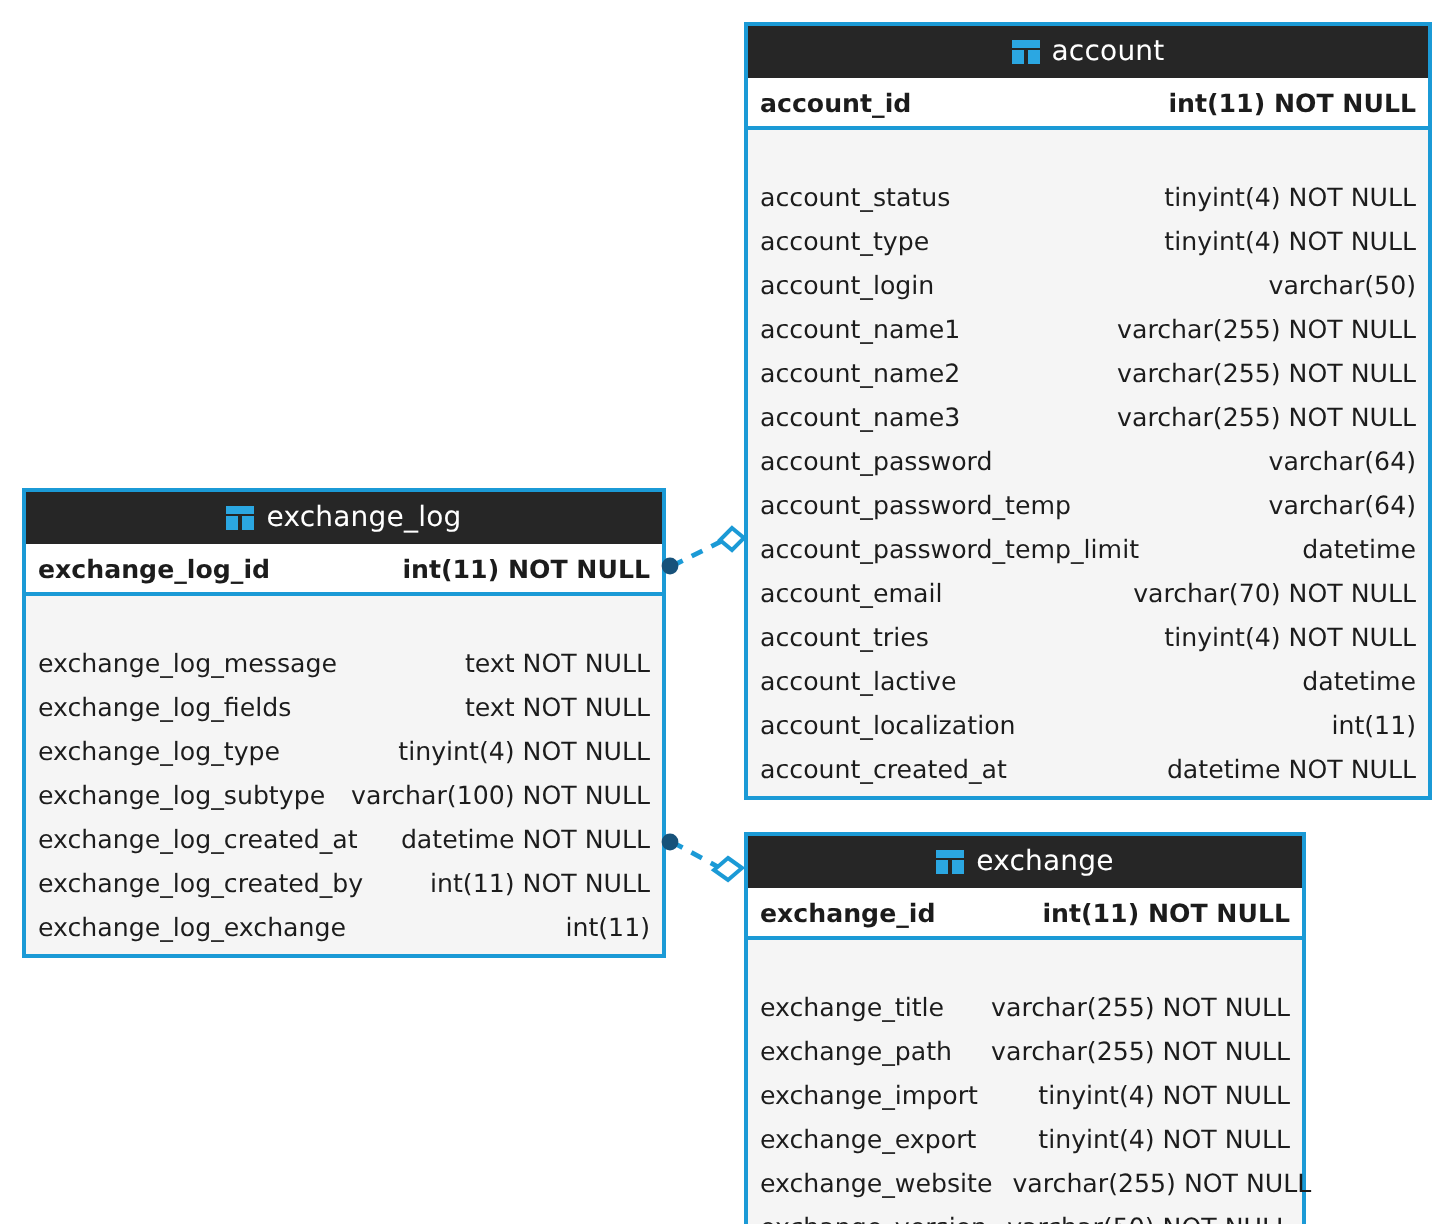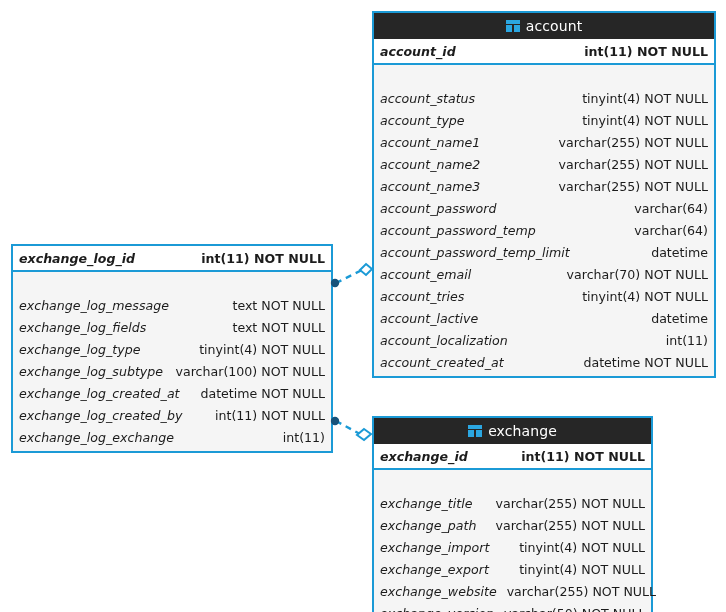--- a/index.html
+++ b/index.html
@@ -78,21 +78,21 @@
     height: 22px;
     padding: 0 6px;
     font-size: 12.6px;
     color: #1c1c1c;
     white-space: nowrap;
     box-sizing: border-box;
   }
 
   .pk-row.fld-row { height: 26px; }
 
-  .fld-name { text-align: left; font-style: italic; }
+  .fld-name { text-align: left; }
   .fld-type { text-align: center; padding-left: 10px; }
 
   .fld-body { padding: 2px 0 3px 0; margin-top: 20px; }
 
   
   #connectors {
     position: absolute;
     left: 0;
     top: 0;
     width: 726px;
@@ -122,20 +122,24 @@
     <div class="fld-body">
       <div class="fld-row">
         <span class="fld-name">account_status</span>
         <span class="fld-type">tinyint(4) NOT NULL</span>
       </div>
       <div class="fld-row">
         <span class="fld-name">account_type</span>
         <span class="fld-type">tinyint(4) NOT NULL</span>
       </div>
       <div class="fld-row">
+        <span class="fld-name">account_login</span>
+        <span class="fld-type">varchar(50)</span>
+      </div>
+      <div class="fld-row">
         <span class="fld-name">account_name1</span>
         <span class="fld-type">varchar(255) NOT NULL</span>
       </div>
       <div class="fld-row">
         <span class="fld-name">account_name2</span>
         <span class="fld-type">varchar(255) NOT NULL</span>
       </div>
       <div class="fld-row">
         <span class="fld-name">account_name3</span>
         <span class="fld-type">varchar(255) NOT NULL</span>
@@ -169,20 +173,28 @@
         <span class="fld-type">int(11)</span>
       </div>
       <div class="fld-row">
         <span class="fld-name">account_created_at</span>
         <span class="fld-type">datetime NOT NULL</span>
       </div>
     </div>
   </div>
 
   <div class="er-table" id="tbl-exchange-log" style="left:11px; top:244px; width:322px;">
+    <div class="tbl-header">
+      <span class="tbl-icon">
+        <i class="bar-top"></i>
+          <i class="cell-l"></i>
+          <i class="cell-r"></i>
+      </span>
+      <span class="tbl-title">exchange_log</span>
+    </div>
     <div class="fld-row pk-row">
       <span class="fld-name">exchange_log_id</span>
       <span class="fld-type">int(11) NOT NULL</span>
     </div>
     <div class="fld-body">
       <div class="fld-row">
         <span class="fld-name">exchange_log_message</span>
         <span class="fld-type">text NOT NULL</span>
       </div>
       <div class="fld-row">

